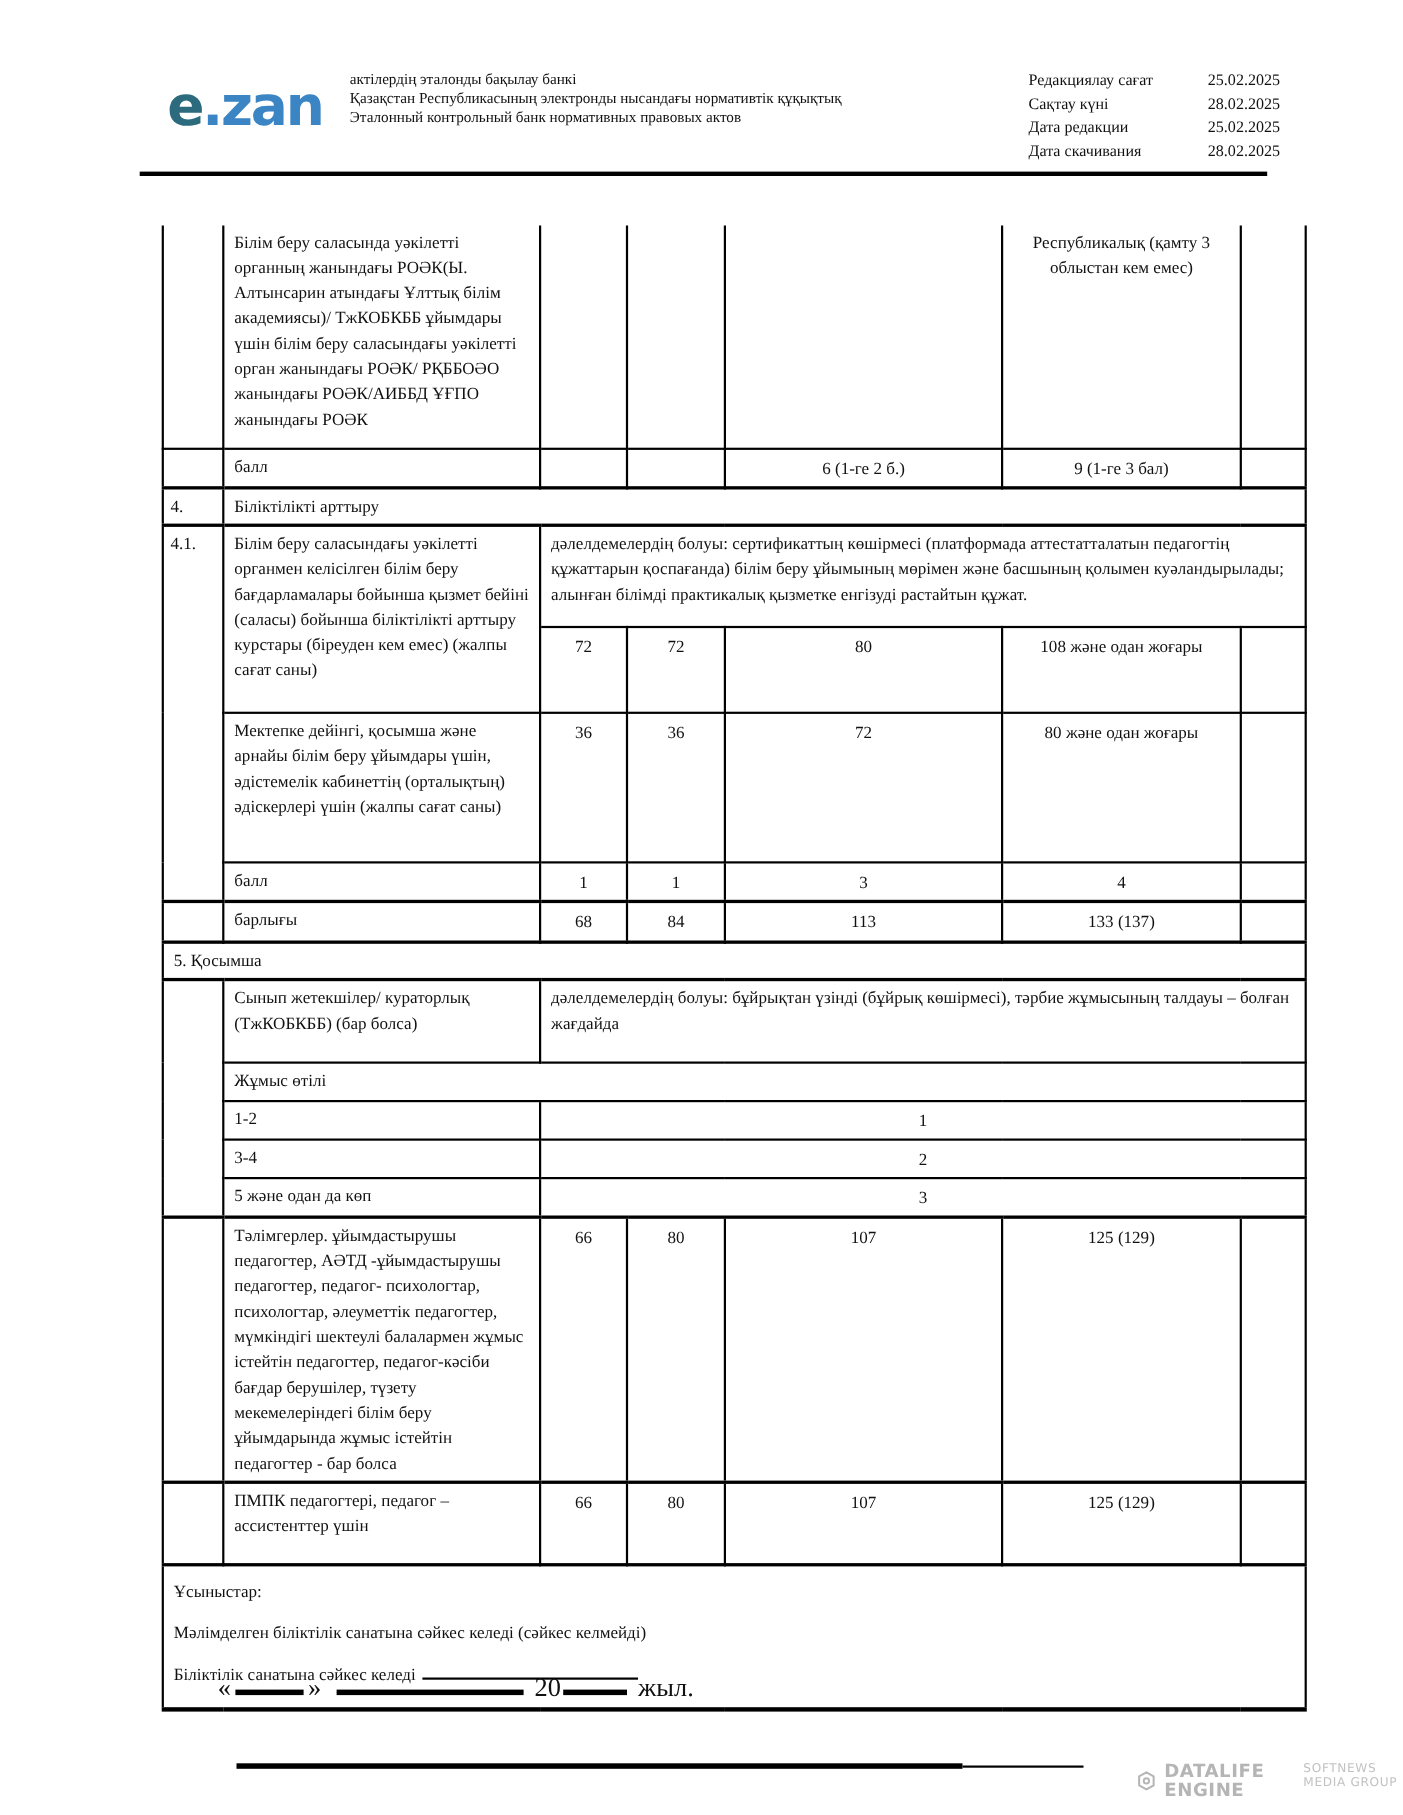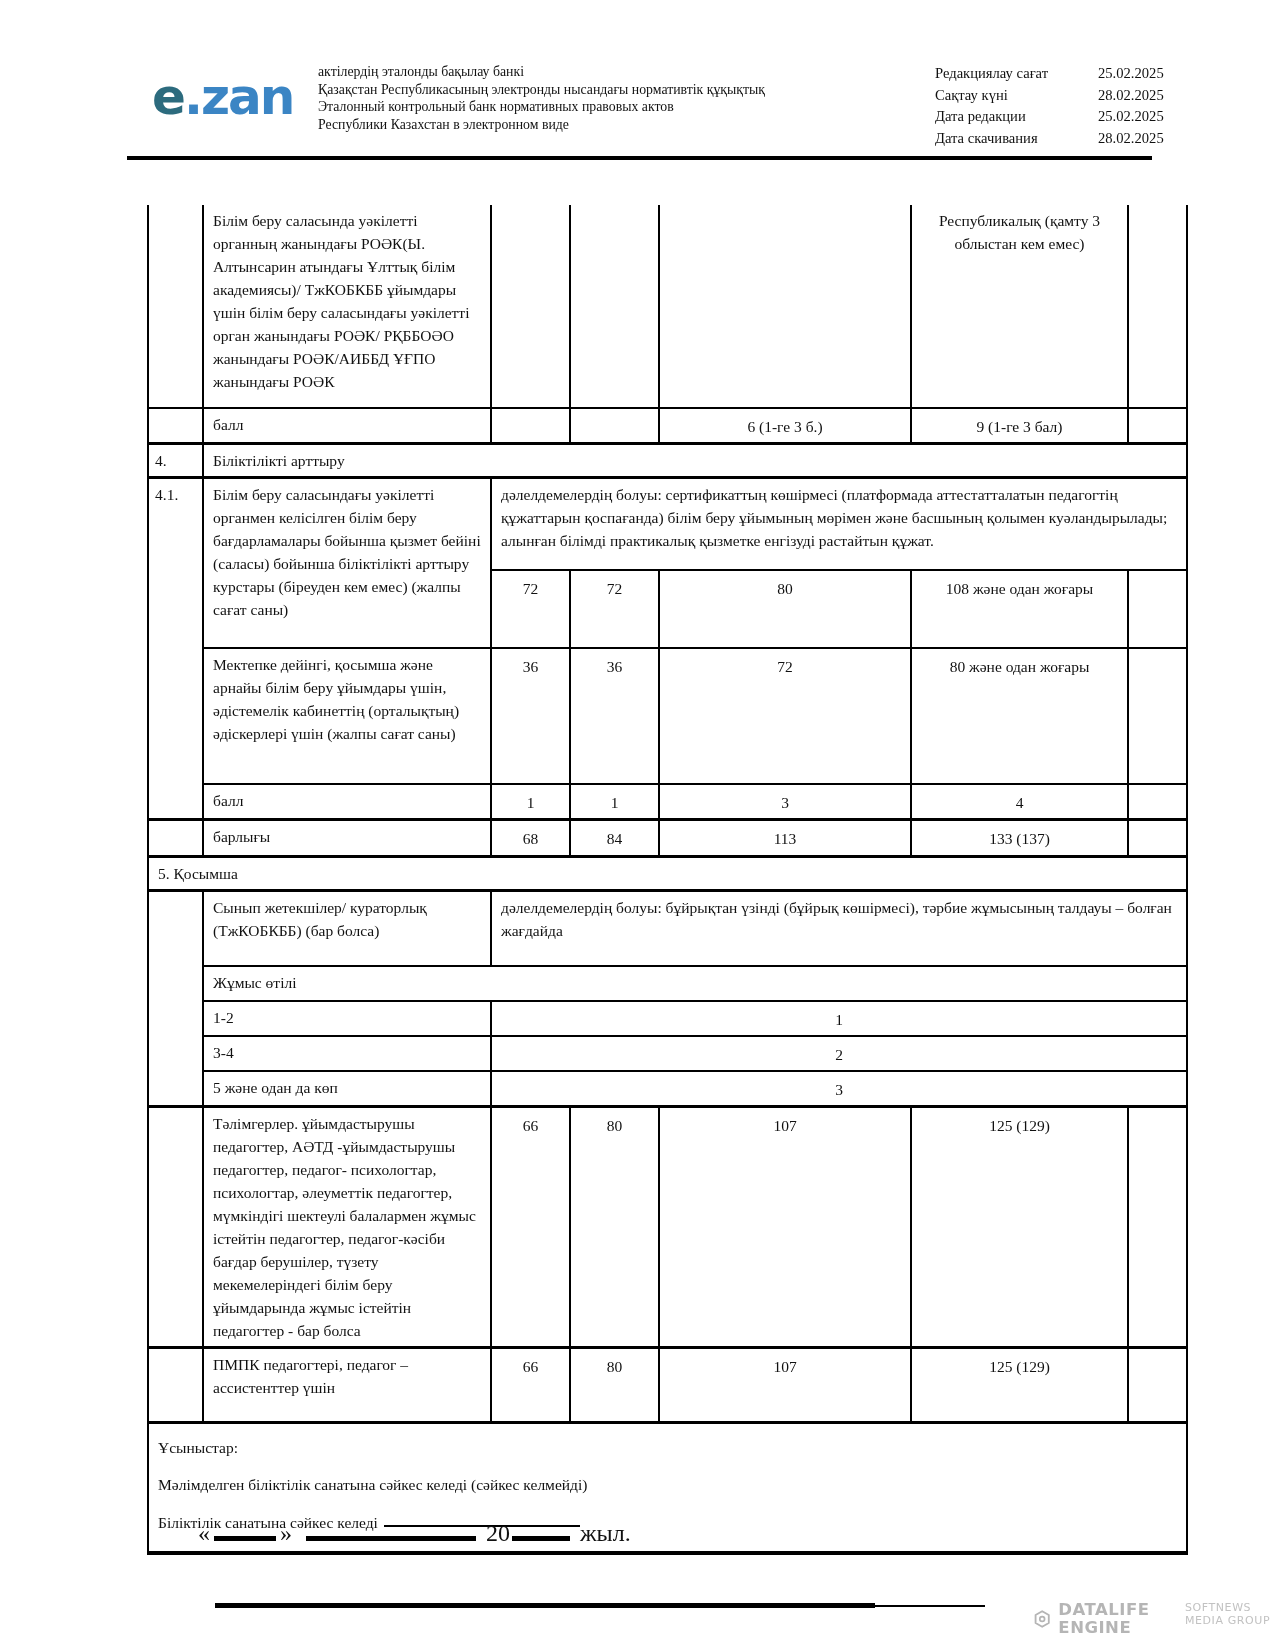--- a/index.html
+++ b/index.html
@@ -111,21 +111,20 @@
 <div class="page">
 
   <div class="logo">
     <span class="lg-e">e</span><span class="lg-dot">.</span><span class="lg-zan">zan</span>
   </div>
 
   <div class="org-block">
     <div>актілердің эталонды бақылау банкі</div>
     <div>Қазақстан Республикасының электронды нысандағы нормативтік құқықтық</div>
     <div>Эталонный контрольный банк нормативных правовых актов</div>
-    <div>Республики Казахстан в электронном виде</div>
   </div>
 
   <div class="dates-block">
     <div class="date-row">
       <span class="date-label">Редакциялау сағат</span>
       <span class="date-value">25.02.2025</span>
     </div>
     <div class="date-row">
       <span class="date-label">Сақтау күні</span>
       <span class="date-value">28.02.2025</span>
@@ -162,21 +161,21 @@
       <td></td>
       <td class="center">Республикалық (қамту 3 облыстан кем емес)</td>
       <td></td>
     </tr>
 
     <tr style="height:32px">
       <td></td>
       <td>балл</td>
       <td></td>
       <td></td>
-      <td class="score">6 (1-ге 3 б.)</td>
+      <td class="score">6 (1-ге 2 б.)</td>
       <td class="score">9 (1-ге 3 бал)</td>
       <td></td>
     </tr>
 
     <tr class="thick" style="height:30px">
       <td class="num-col">4.</td>
       <td colspan="6">Біліктілікті арттыру</td>
     </tr>
 
     <tr class="thick" style="height:92px">

